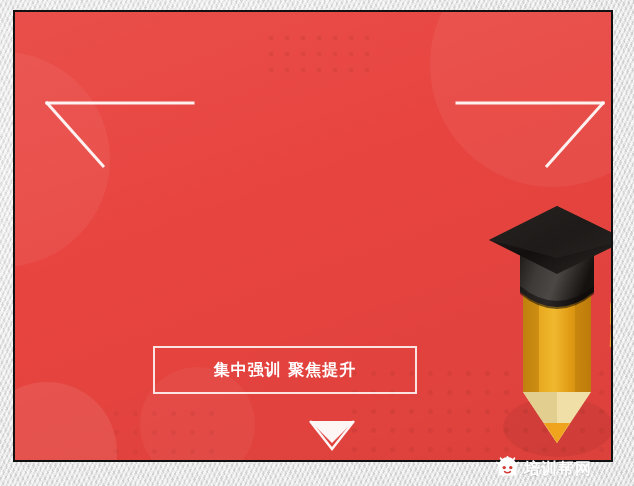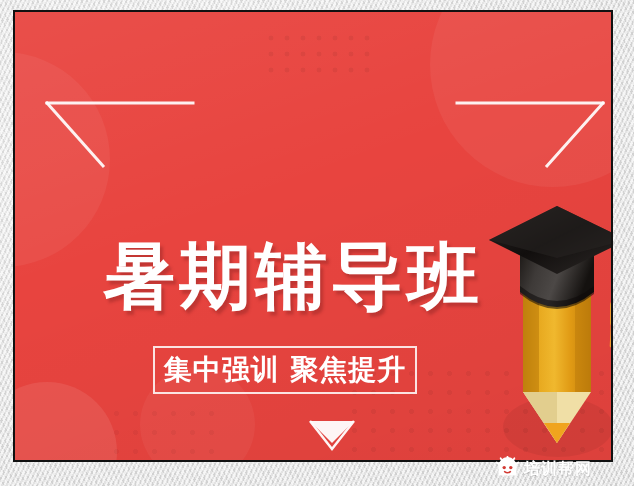--- a/index.html
+++ b/index.html
@@ -125,21 +125,21 @@
     width: 264px;
     height: 48px;
     border: 2px solid rgba(255,255,255,0.85);
     display: flex;
     align-items: center;
     justify-content: center;
     box-sizing: border-box;
   }
   #tagline-text {
     color: #ffffff;
-    font-size: 28px;
+    font-size: 16px;
     font-weight: 600;
     letter-spacing: 1px;
     white-space: nowrap;
     font-family: "DejaVu Sans", "Liberation Sans", sans-serif;
   }
 
   
   #scroll-arrow {
     position: absolute;
     left: 287px;
@@ -203,21 +203,20 @@
     </div>
 
     <div class="bracket" id="bracket-right">
       <svg width="150" height="70" viewBox="0 0 150 70">
         <path d="M2 3 L148 3" stroke="#ffffff" stroke-width="3" stroke-linecap="square" opacity="0.92"></path>
         <path d="M148 3 L92 66" stroke="#ffffff" stroke-width="3" stroke-linecap="square" opacity="0.92"></path>
       </svg>
     </div>
 
 
-    <div id="headline-secondary">暑期辅导班</div>
 
     <div id="tagline-box">
       <span id="tagline-text">集中强训  聚焦提升</span>
     </div>
 
     <div id="scroll-arrow">
       <svg width="60" height="42" viewBox="0 0 60 42">
         <path d="M8 6 L30 28 L52 6 Z" fill="#ffffff" opacity="0.95"></path>
         <path d="M8 6 L30 34 L52 6" fill="none" stroke="#ffffff" stroke-width="2.5" opacity="0.95"></path>
       </svg>

